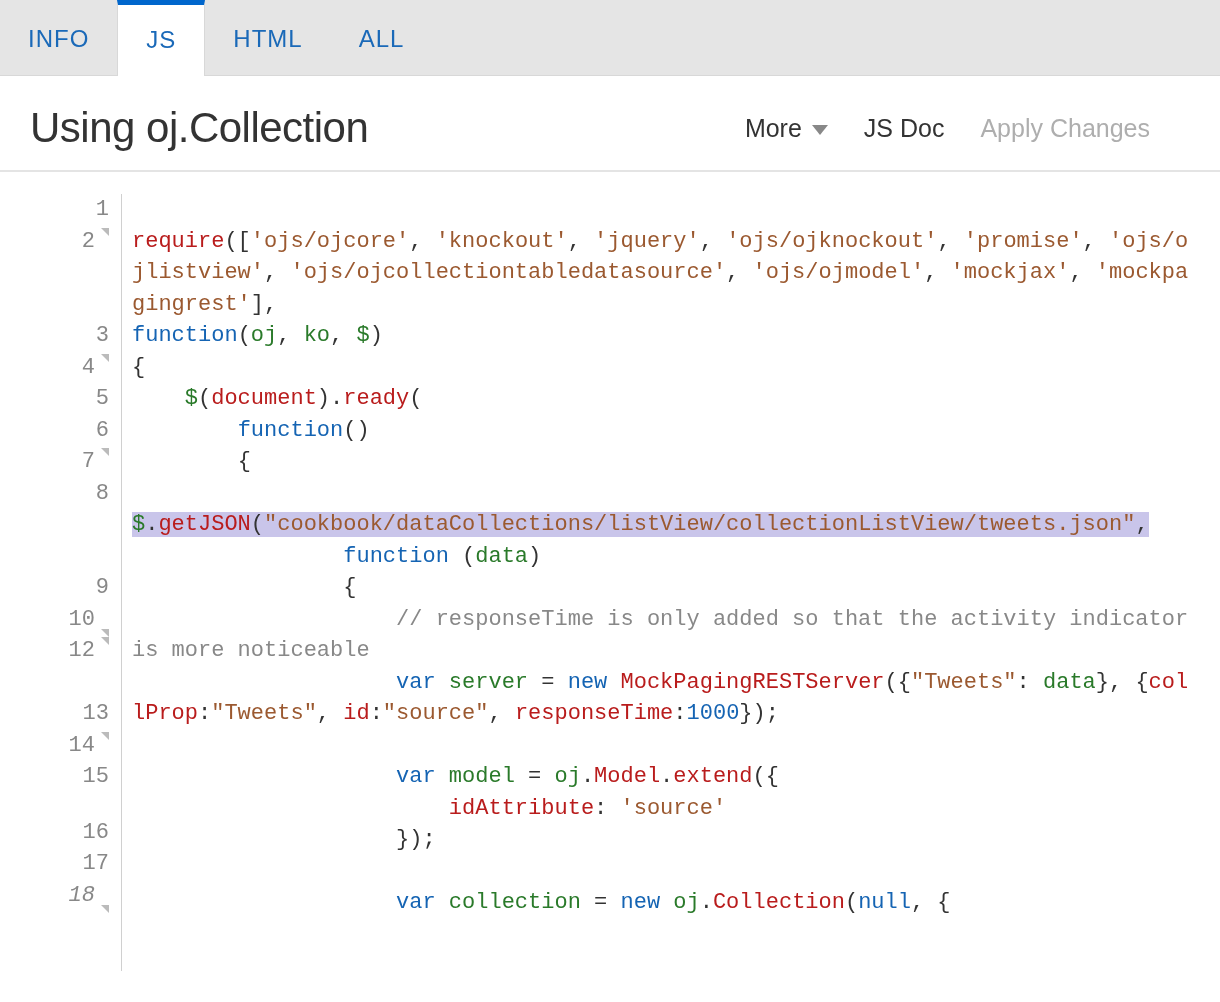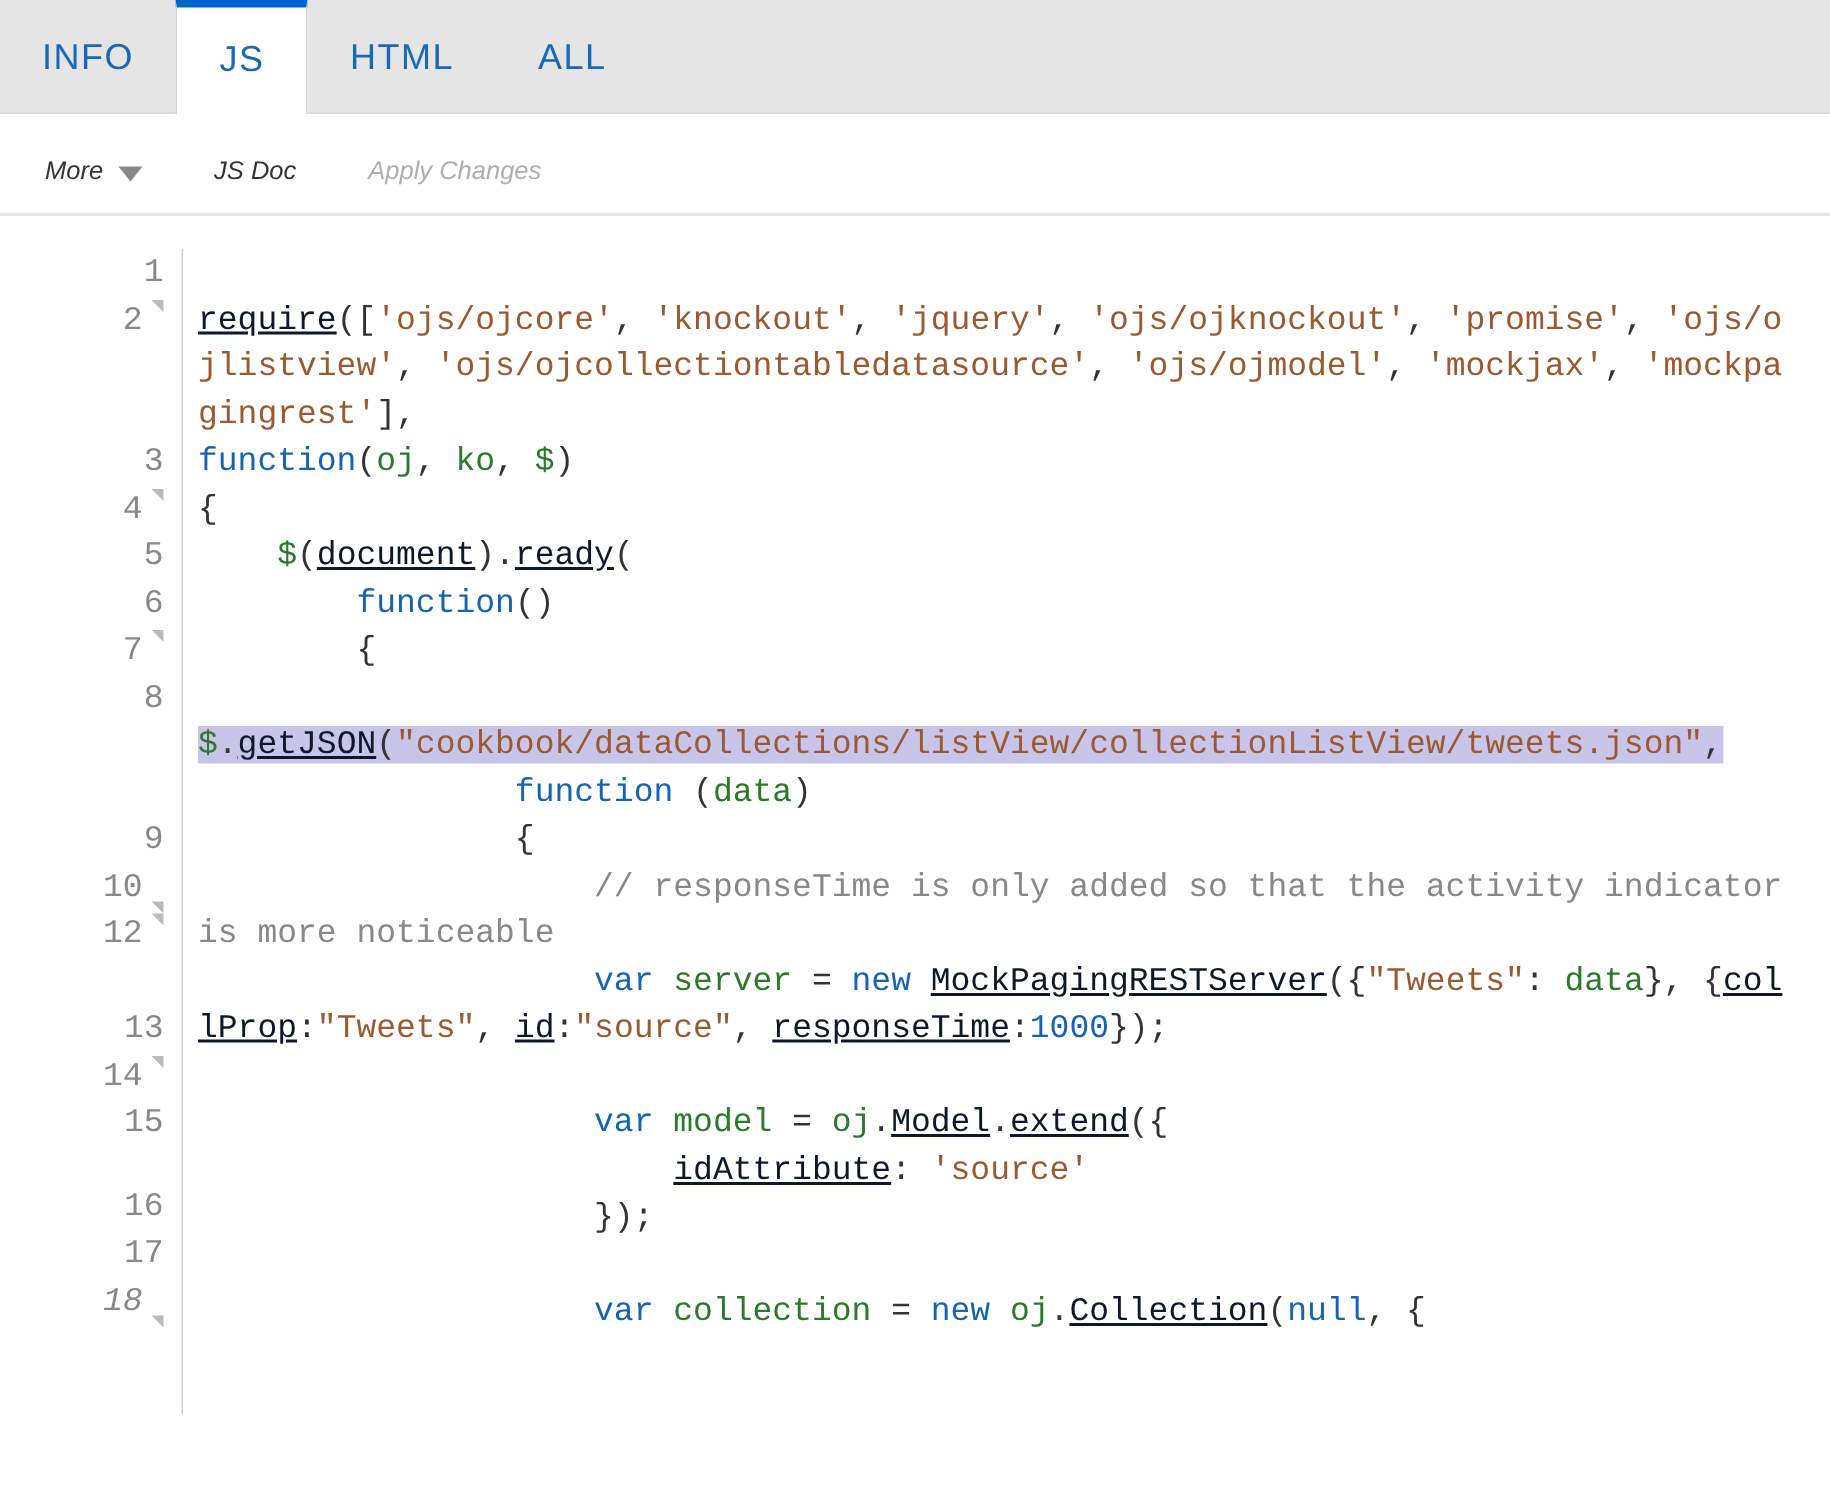--- a/index.html
+++ b/index.html
@@ -43,25 +43,24 @@
     border-bottom: 2px solid #e4e4e4;
   }
   .title {
     font-size: 42px;
     font-weight: 400;
     color: #333;
     letter-spacing: -0.5px;
   }
   .header-actions {
     display: flex;
-    gap: 48px;
-    align-items: center;
-    font-size: 17px;
+    gap: 36px;
+    align-items: center;
+    font-size: 25px;
     padding-right: 40px;
-    font-style: italic;
   }
   .dropdown-link {
     color: #333;
     cursor: pointer;
     display: flex;
     align-items: center;
     gap: 10px;
   }
   .chevron {
     width: 0; height: 0;
@@ -113,38 +112,39 @@
     padding-left: 10px;
     white-space: pre-wrap;
     word-break: break-all;
     flex: 1;
     color: #333;
   }
   .code .line { min-height: 31.5px; }
   .hlsel { background: #c9c5ea; }
   .c-str { color: #9b5930; }
   .c-kw  { color: #1564b3; }
-  .c-fn  { color: #0f172a; text-decoration: underline; }
+  .c-fn  { color: #b91c1c; }
   .c-var { color: #2a7a2a; }
   .c-num { color: #1564b3; }
   .c-com { color: #888; }
   .c-punc{ color: #333; }
   .c-id  { color: #2a7a2a; }
 </style>
 </head>
 <body>
 
 <div class="tabs-bar">
   <div class="tab">INFO</div>
   <div class="tab active">JS</div>
   <div class="tab">HTML</div>
   <div class="tab">ALL</div>
 </div>
 
 <div class="header-row">
+  <div class="title">Using oj.Collection</div>
   <div class="header-actions">
     <div class="dropdown-link">
       <span>More</span>
       <span class="chevron"></span>
     </div>
     <div class="link">JS Doc</div>
     <div class="link disabled">Apply Changes</div>
   </div>
 </div>
 

